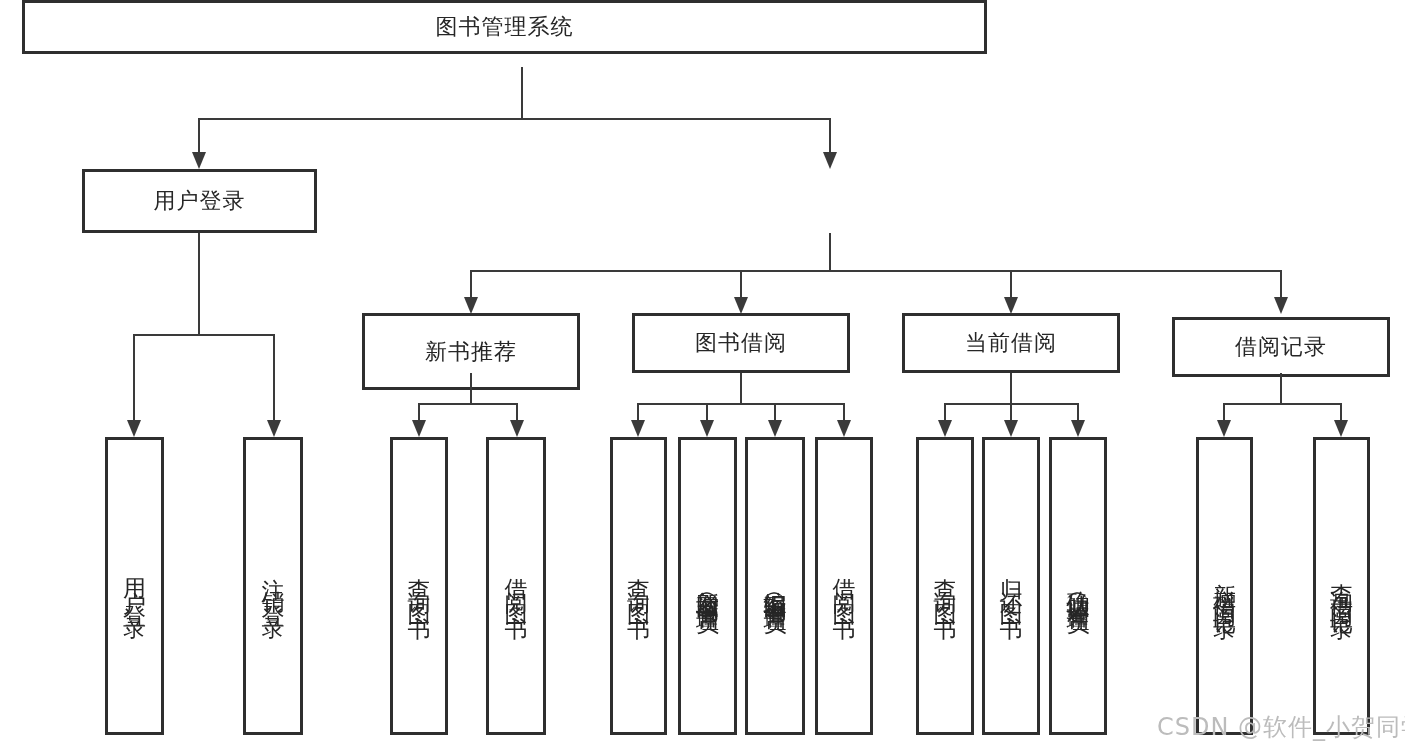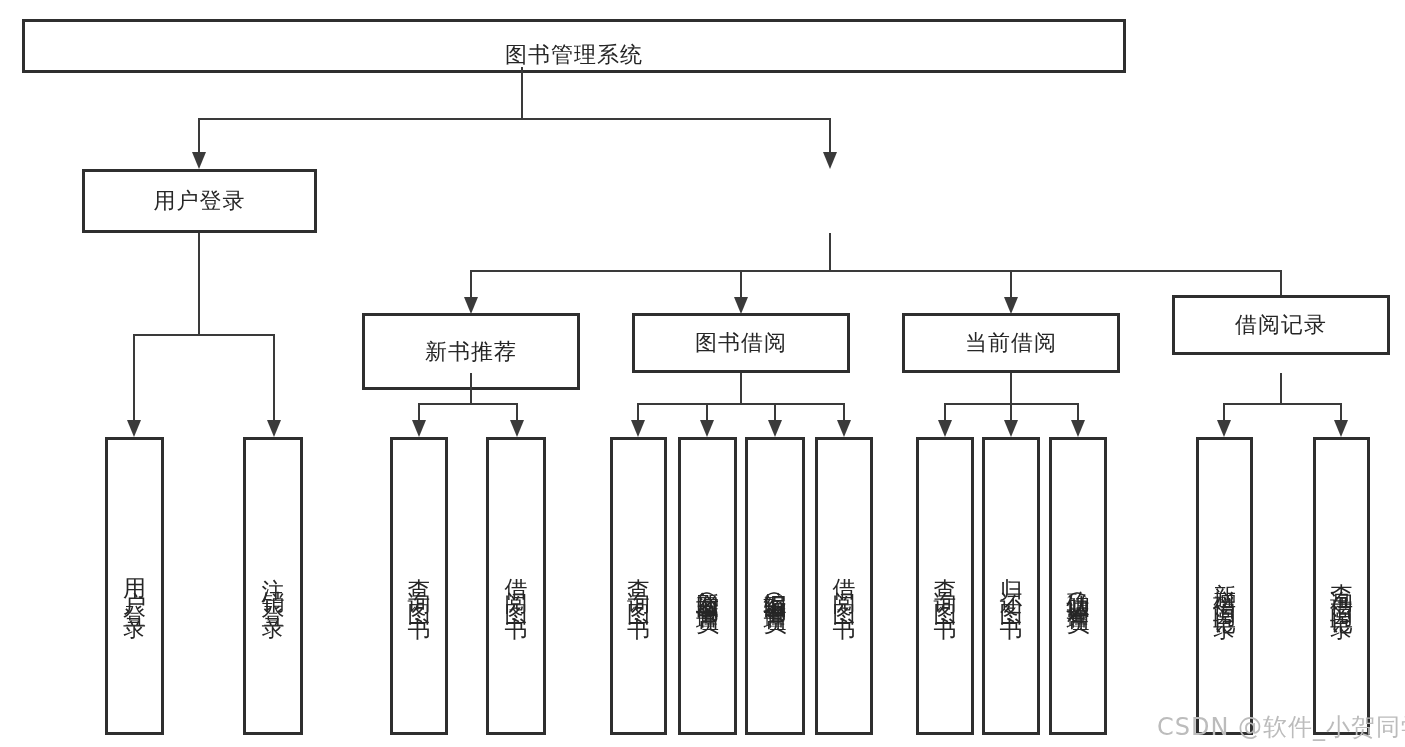--- a/index.html
+++ b/index.html
@@ -52,21 +52,21 @@
     letter-spacing:1px;
     white-space:nowrap;
     z-index:5;
   }
 </style>
 </head>
 <body>
 
 <div id="stage">
 
-  <div class="hbox" style="left:22px;top:19px;width:1104px;height:54px;align-items:flex-end;">
+  <div class="hbox" style="left:22px;top:0;width:965px;height:54px;">
     <span>图书管理系统</span>
   </div>
 
   <div class="vline" style="left:521px;top:67px;height:52px;"></div>
   <div class="hline" style="left:198px;top:118px;width:633px;"></div>
   <div class="vline" style="left:198px;top:118px;height:35px;"></div>
   <div class="arrow" style="left:192px;top:152px;"></div>
   <div class="vline" style="left:829px;top:118px;height:35px;"></div>
   <div class="arrow" style="left:823px;top:152px;"></div>
 
@@ -94,21 +94,21 @@
 
   <div class="hbox" style="left:362px;top:313px;width:218px;height:77px;">
     <span>新书推荐</span>
   </div>
   <div class="hbox" style="left:632px;top:313px;width:218px;height:60px;">
     <span>图书借阅</span>
   </div>
   <div class="hbox" style="left:902px;top:313px;width:218px;height:60px;">
     <span>当前借阅</span>
   </div>
-  <div class="hbox" style="left:1172px;top:295px;width:218px;height:60px;text-align:right;">
+  <div class="hbox" style="left:1172px;top:317px;width:218px;height:60px;text-align:right;">
     <span>借阅记录</span>
   </div>
 
   <div class="vline" style="left:470px;top:373px;height:31px;"></div>
   <div class="hline" style="left:418px;top:403px;width:100px;"></div>
   <div class="vline" style="left:418px;top:403px;height:18px;"></div>
   <div class="arrow" style="left:412px;top:420px;"></div>
   <div class="vline" style="left:516px;top:403px;height:18px;"></div>
   <div class="arrow" style="left:510px;top:420px;"></div>
 

